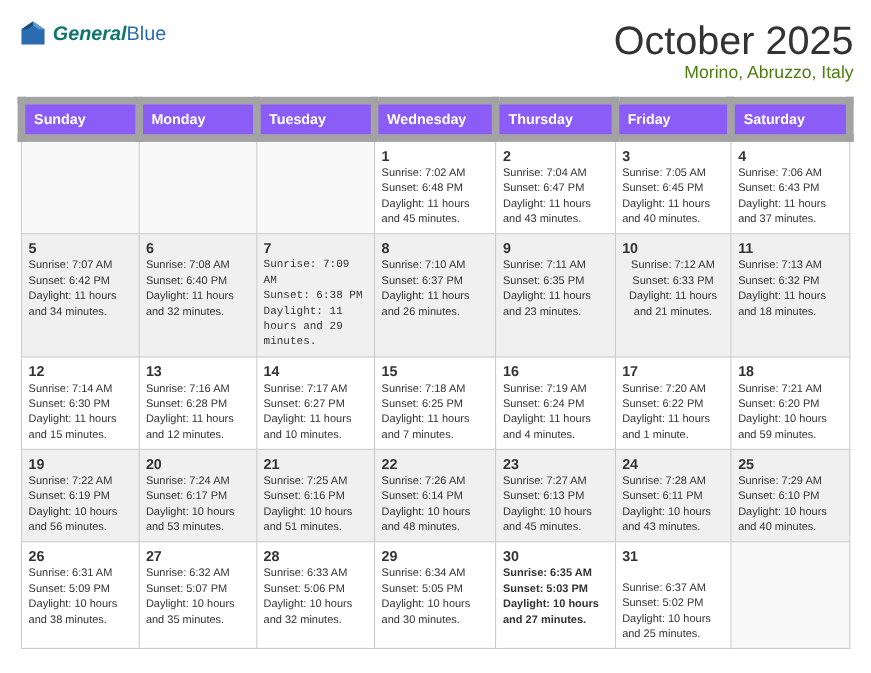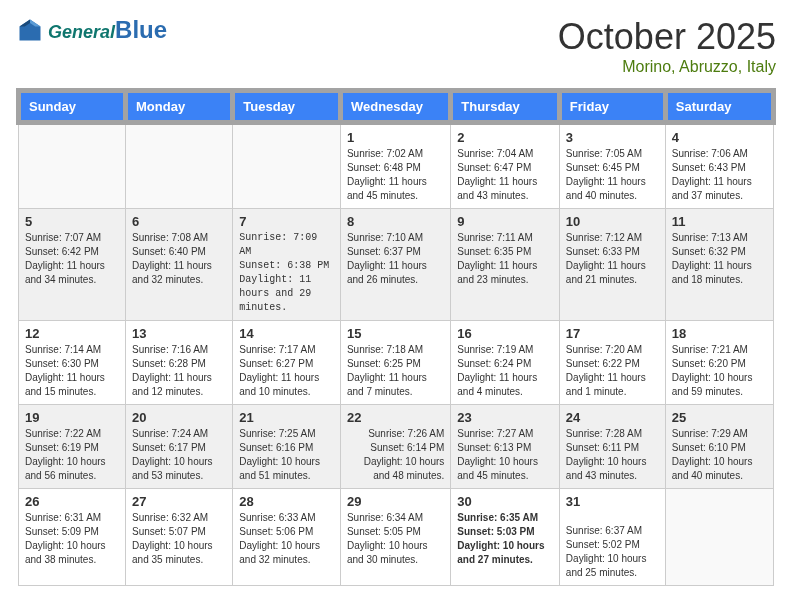--- a/index.html
+++ b/index.html
@@ -27,26 +27,26 @@
     }
     .title-block { text-align: right; }
     .month-title { font-size: 36px; color: #333; font-weight: normal; }
     .subtitle { font-size: 16px; color: #4d7c0f; }
     .calendar {
       width: 100%;
       border-collapse: collapse;
       border: 1px solid #ccc;
     }
     .calendar th {
-      background-color: #3b82f6;
+      background-color: #8b5cf6;
       color: #fff;
       text-align: left;
       padding: 6px 8px;
       font-size: 13px;
-      border: 5px solid #a3a3a3;
+      border: 7px solid #a3a3a3;
       margin-top: 43px;
     }
     .calendar td {
       vertical-align: top;
       border: 1px solid #ccc;
       padding: 5px 6px;
       width: 113px;
       min-height: 80px;
       font-size: 10.5px;
       color: #333;
@@ -75,21 +75,21 @@
 
 <div class="header">
   <div class="logo">
     <svg class="logo-icon" viewBox="0 0 32 32">
       <polygon points="16,4 28,12 28,28 4,28 4,12" fill="#2b6cb0"></polygon>
       <polygon points="16,4 28,12 22,12 16,8" fill="#5b9bd5"></polygon>
       <polygon points="16,4 4,12 10,12 16,8" fill="#1a4a7a"></polygon>
     </svg>
     <div>
       <div>
-        <span style="font-size:18px;font-weight:bold;color:#0f766e;font-style:italic;">General</span><span style="font-size:24px;font-weight:bold;color:#2b6cb0;margin-top:48px;">Blue</span>
+        <span style="font-size:18px;font-weight:bold;color:#0f766e;font-style:italic;">General</span><span style="font-size:18px;font-weight:normal;color:#2b6cb0;margin-top:48px;">Blue</span>
       </div>
     </div>
   </div>
   <div class="title-block">
     <div class="month-title">October 2025</div>
     <div class="subtitle">Morino, Abruzzo, Italy</div>
   </div>
 </div>
 
 <table class="calendar">
@@ -160,21 +160,21 @@
 Daylight: 11 hours and 26 minutes.</div>
         </td>
         <td>
           <span class="day-number">9</span>
           <div class="day-info" style="white-space: pre-line;">Sunrise: 7:11 AM
 Sunset: 6:35 PM
 Daylight: 11 hours and 23 minutes.</div>
         </td>
         <td>
           <span class="day-number">10</span>
-          <div class="day-info" style="white-space: pre-line;">Sunrise: 7:12 AM
+          <div class="day-info" style="white-space: pre-line; text-align: center;">Sunrise: 7:12 AM
 Sunset: 6:33 PM
 Daylight: 11 hours and 21 minutes.</div>
         </td>
         <td>
           <span class="day-number">11</span>
           <div class="day-info" style="white-space: pre-line;">Sunrise: 7:13 AM
 Sunset: 6:32 PM
 Daylight: 11 hours and 18 minutes.</div>
         </td>
       </tr>
@@ -236,21 +236,21 @@
 Daylight: 10 hours and 53 minutes.</div>
         </td>
         <td>
           <span class="day-number">21</span>
           <div class="day-info" style="white-space: pre-line;">Sunrise: 7:25 AM
 Sunset: 6:16 PM
 Daylight: 10 hours and 51 minutes.</div>
         </td>
         <td>
           <span class="day-number">22</span>
-          <div class="day-info" style="white-space: pre-line; text-align: right;">Sunrise: 7:26 AM
+          <div class="day-info" style="white-space: pre-line;">Sunrise: 7:26 AM
 Sunset: 6:14 PM
 Daylight: 10 hours and 48 minutes.</div>
         </td>
         <td>
           <span class="day-number">23</span>
           <div class="day-info" style="white-space: pre-line;">Sunrise: 7:27 AM
 Sunset: 6:13 PM
 Daylight: 10 hours and 45 minutes.</div>
         </td>
         <td>

